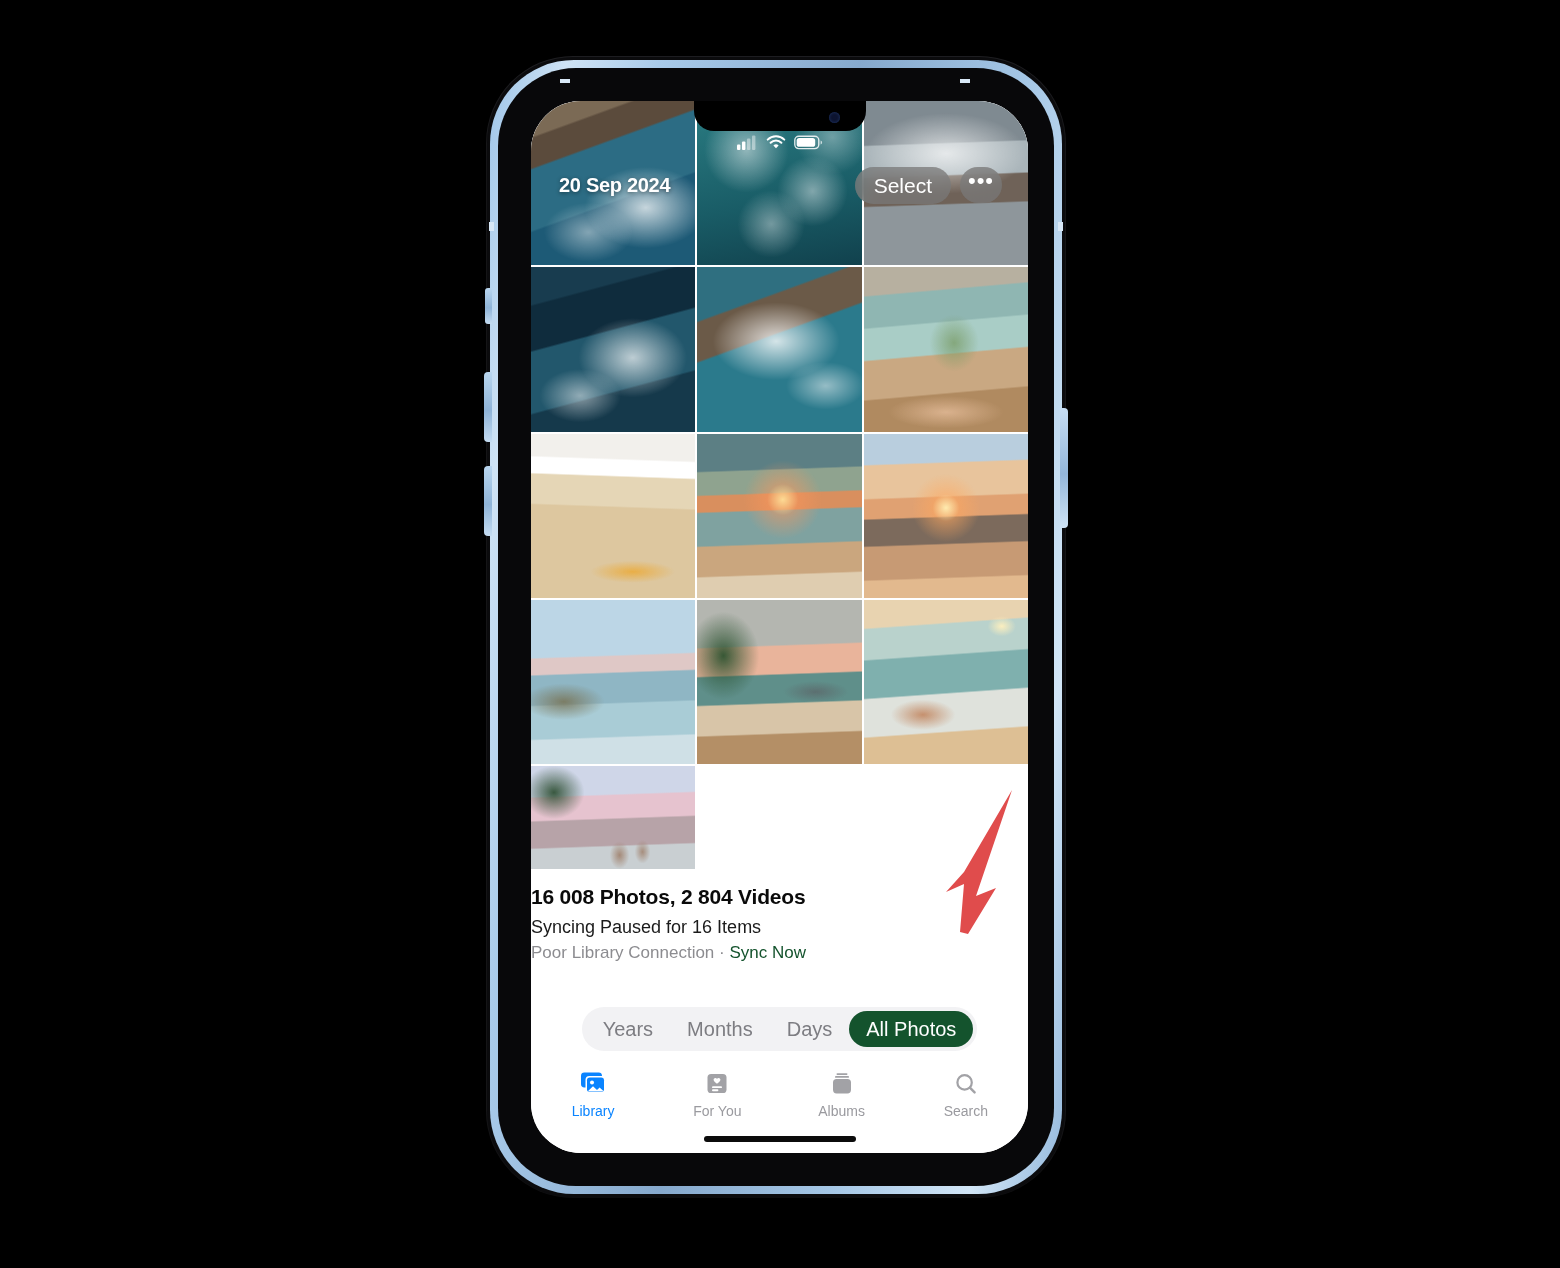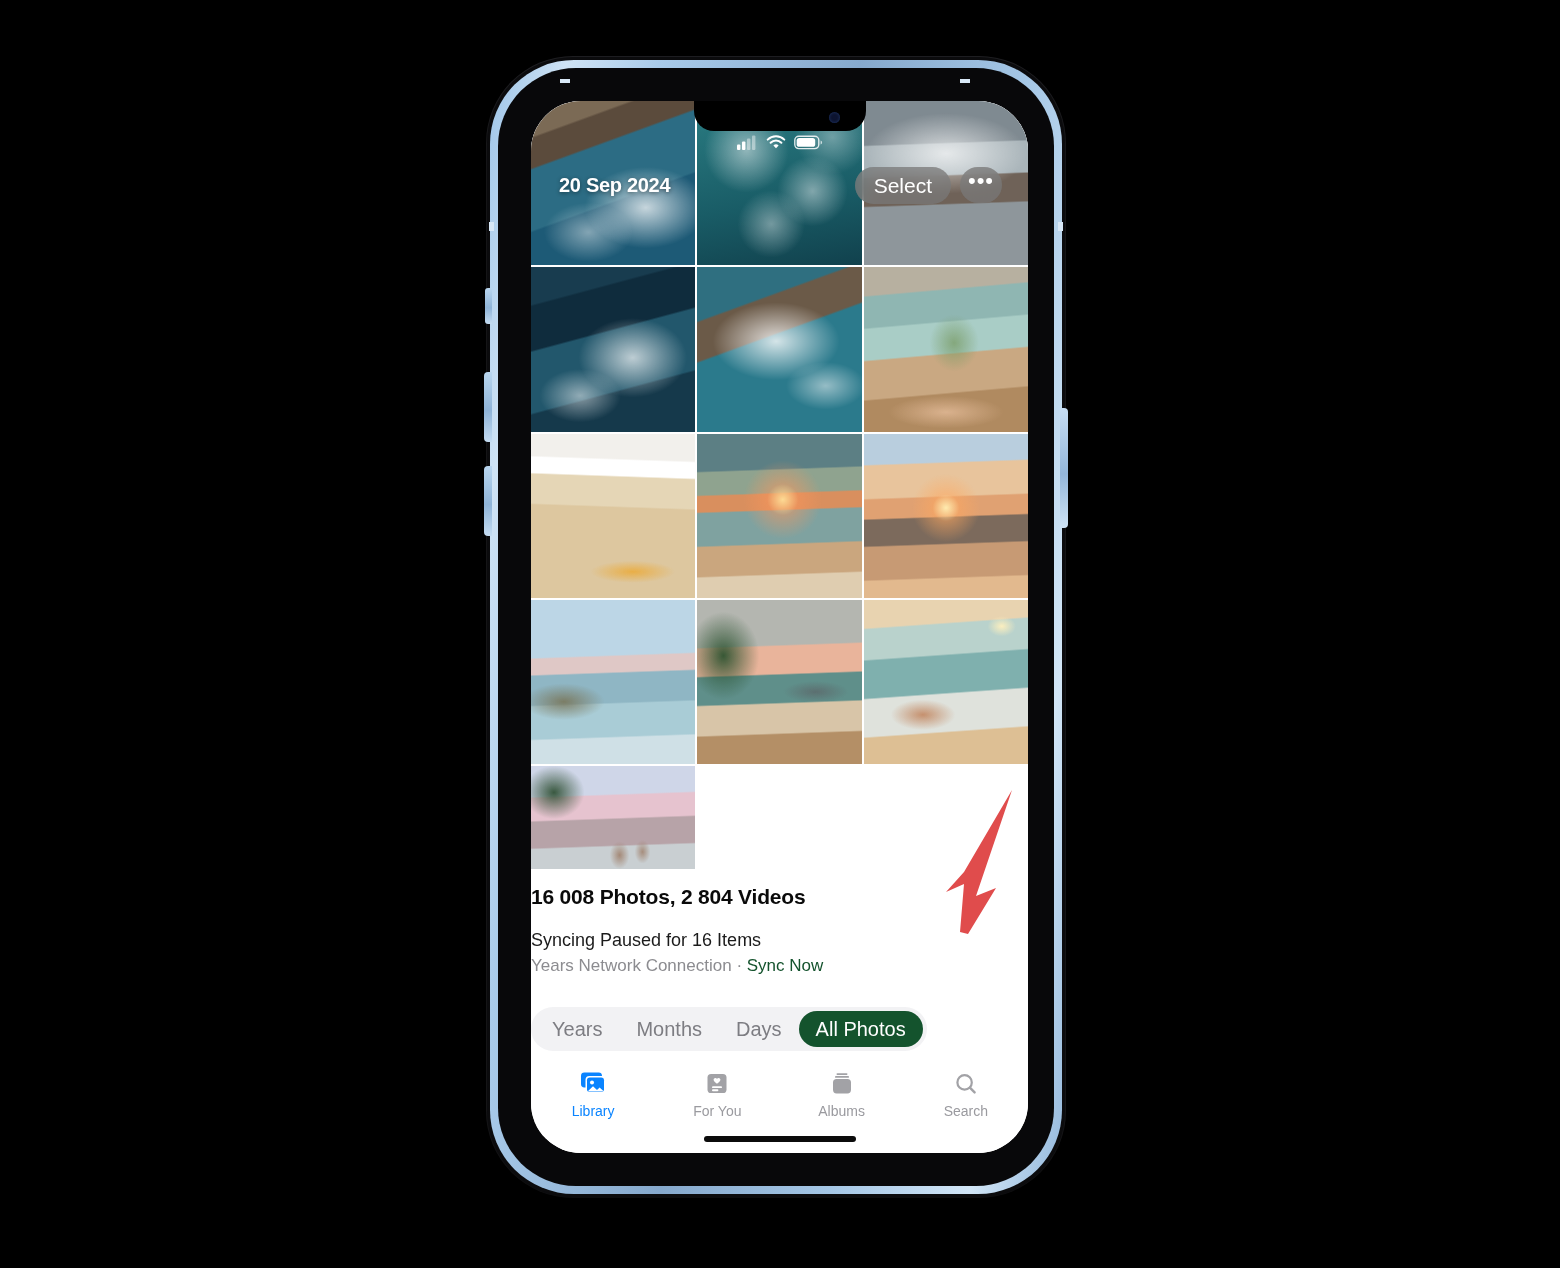--- a/index.html
+++ b/index.html
@@ -240,40 +240,40 @@
   }
   .stat-count {
     font-size: 21px;
     font-weight: bold;
     color: #0a0a0a;
     letter-spacing: -0.2px;
   }
   .stat-sync {
     font-size: 18px;
     color: #1b1b1b;
-    margin-top: 21px;
+    margin-top: 8px;
   }
   .stat-sub {
     font-size: 17px;
     color: #8c8c90;
     margin-top: 5px;
   }
   .sync-now {
     color: #14532d;
     cursor: pointer;
   }
 
   
   .seg-wrap {
     position: absolute;
     top: 906px;
     left: 0;
     width: 497px;
     display: flex;
-    justify-content: flex-start;
+    justify-content: center;
   }
   .seg {
     display: flex;
     align-items: center;
     background: #f2f2f4;
     border-radius: 24px;
     padding: 4px;
   }
   .seg-item {
     font-size: 20px;
@@ -450,21 +450,21 @@
       <div class="hdr-actions">
         <div class="select-btn">Select</div>
         <div class="more-btn">•••</div>
       </div>
     </div>
 
     <div class="status-block">
       <div class="stat-count">16 008 Photos, 2 804 Videos</div>
       <div class="stat-sync">Syncing Paused for 16 Items</div>
       <div class="stat-sub">
-        <span>Years Network Connection</span><span> · </span><span class="sync-now">Sync Now</span>
+        <span>Poor Library Connection</span><span> · </span><span class="sync-now">Sync Now</span>
       </div>
     </div>
 
     <div class="seg-wrap">
       <div class="seg" id="seg-root">
           <div class="seg-item">Years</div>
           <div class="seg-item">Months</div>
           <div class="seg-item">Days</div>
           <div class="seg-item active">All Photos</div>
         </div>

